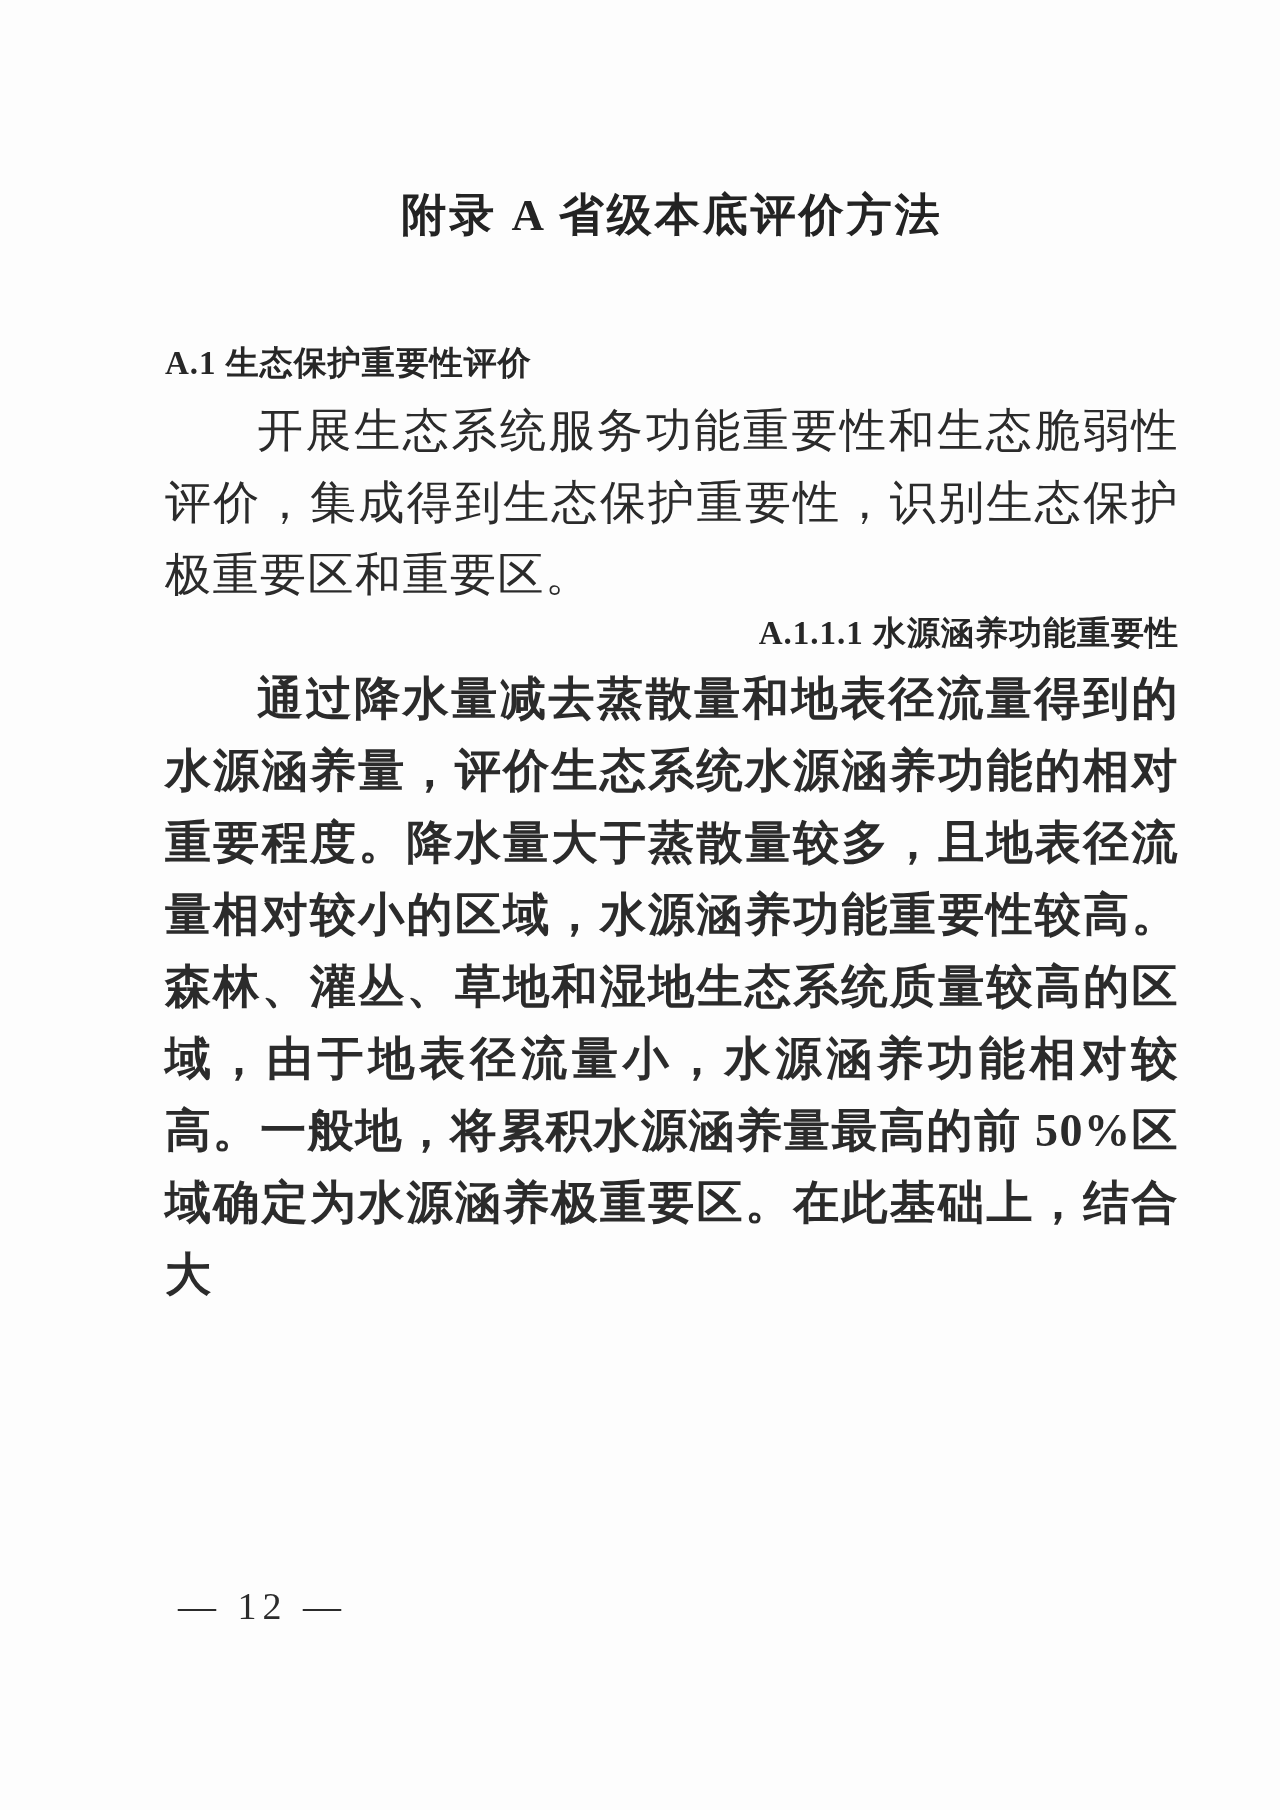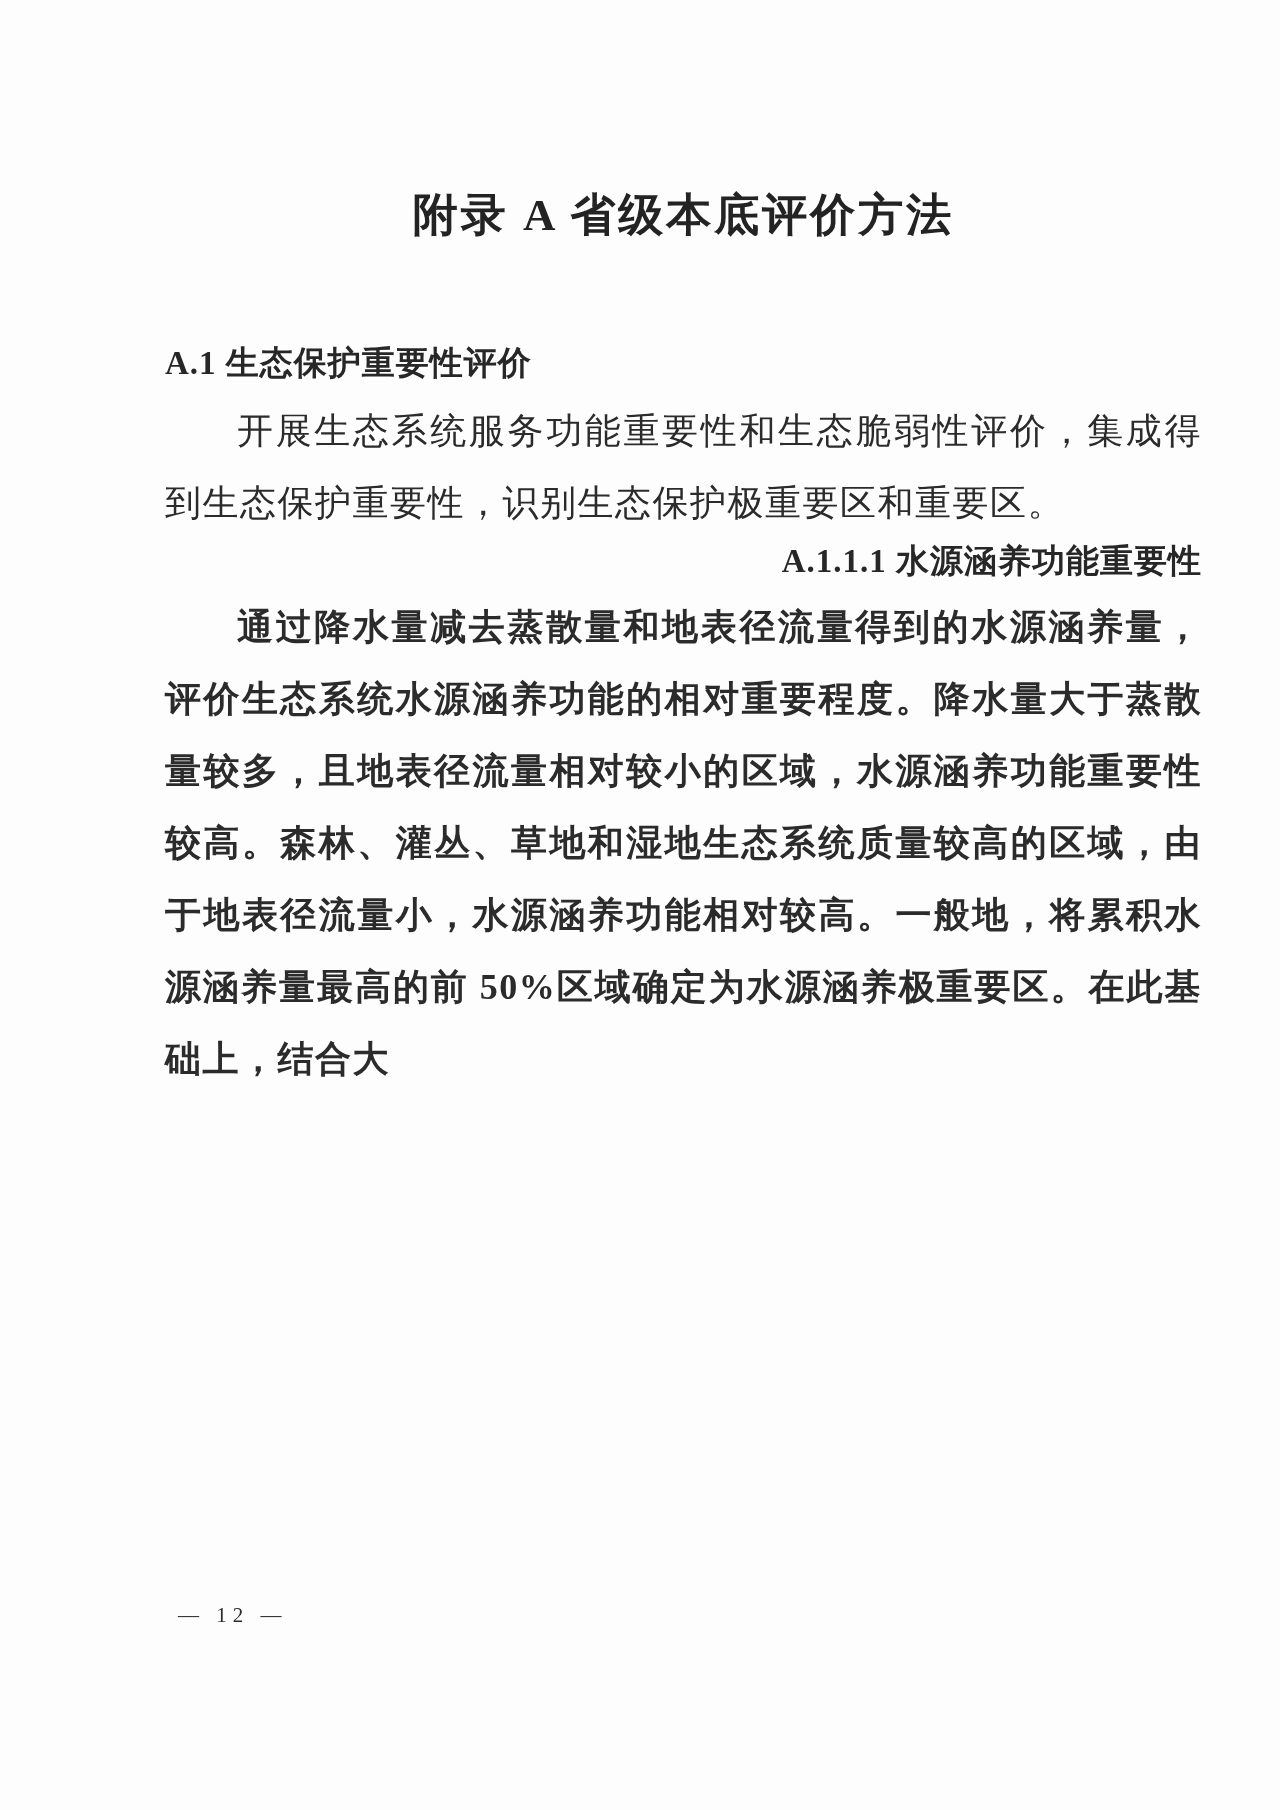--- a/index.html
+++ b/index.html
@@ -7,21 +7,21 @@
     padding: 0;
     background: #fdfdfd;
   }
   .page {
     position: relative;
     width: 1280px;
     height: 1810px;
     margin: 0 auto;
     background: #fdfdfd;
     box-sizing: border-box;
-    padding: 0 78px 0 165px;
+    padding: 0 101px 0 165px;
     overflow: hidden;
     font-family: "Liberation Serif", "DejaVu Serif", serif;
     color: #2b2b2b;
   }
   .doc-title {
     margin: 185px 0 0 0;
     text-align: center;
     font-size: 45px;
     line-height: 60px;
     font-weight: bold;
@@ -33,37 +33,37 @@
     font-weight: bold;
     letter-spacing: 1px;
     color: #272727;
     line-height: 44px;
     font-size: 33px;
   }
   .h-a1    { margin: 96px 0 0 0; }
   .h-a11   { margin: 12px 0 0 0; }
   .h-a111  { margin: 0; text-align: right; }
   .body-para {
-    font-size: 36px;
+    font-size: 46px;
     line-height: 72px;
     text-align: justify;
     text-indent: 2em;
     letter-spacing: 1.5px;
     margin: 0;
     color: #2b2b2b;
   }
   .mt-s { margin-top: 10px; }
   .mt-0 { margin-top: 0; }
   .mt-p3 { margin-top: 8px; }
   .mt-p4 { margin-top: 8px; font-weight: bold; }
   .page-number {
     position: absolute;
     left: 178px;
     bottom: 182px;
-    font-size: 21px;
+    font-size: 38px;
     letter-spacing: 6px;
     color: #2b2b2b;
     white-space: nowrap;
   }
 </style>
 </head>
 <body>
 
 <div class="page">
 

